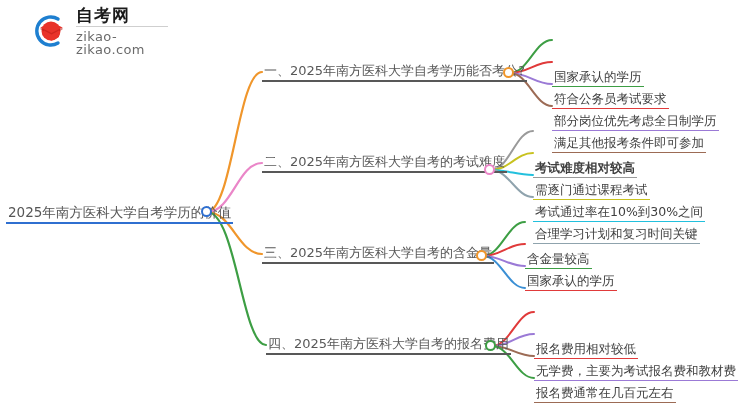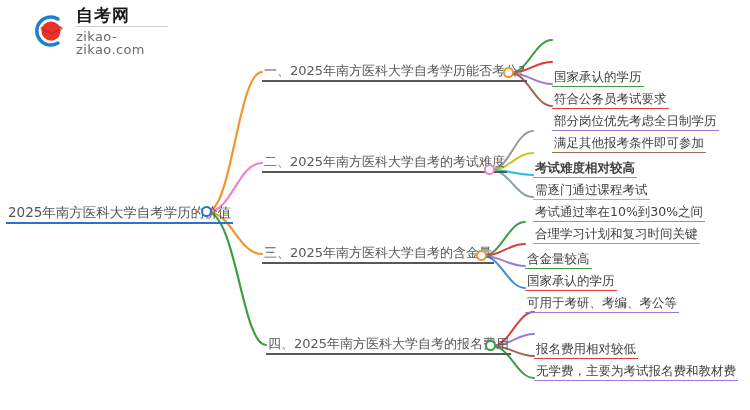--- a/index.html
+++ b/index.html
@@ -203,29 +203,29 @@
     <span class="node-label">三、2025年南方医科大学自考的含金量</span>
   </div>
   <div class="dot dot-b3" style="left:476px; top:250px;"></div>
 
   <div class="node leaf" style="left:525px; top:210px;">
     <span class="node-label" style="border-bottom-color:#3d9e44;">含金量较高</span>
   </div>
   <div class="node leaf" style="left:525px; top:232px;">
     <span class="node-label" style="border-bottom-color:#e03a3a;">国家承认的学历</span>
   </div>
-  <div class="node leaf" style="left:525px; top:254px;">
-    <span class="node-label" style="border-bottom-color:#9b7ad6;">可用于考研、考编、考公等</span>
-  </div>
 
   <div class="node branch" style="left:266px; top:333px; color:#3d9e44;">
     <span class="node-label">四、2025年南方医科大学自考的报名费用</span>
   </div>
   <div class="dot dot-b4" style="left:485px; top:340px;"></div>
 
   <div class="node leaf" style="left:534px; top:300px;">
     <span class="node-label" style="border-bottom-color:#e03a3a;">报名费用相对较低</span>
   </div>
   <div class="node leaf" style="left:534px; top:322px;">
     <span class="node-label" style="border-bottom-color:#9b7ad6;">无学费，主要为考试报名费和教材费</span>
   </div>
+  <div class="node leaf" style="left:534px; top:344px;">
+    <span class="node-label" style="border-bottom-color:#9c6b55;">报名费通常在几百元左右</span>
+  </div>
 
 </div>
 
 </body></html>

